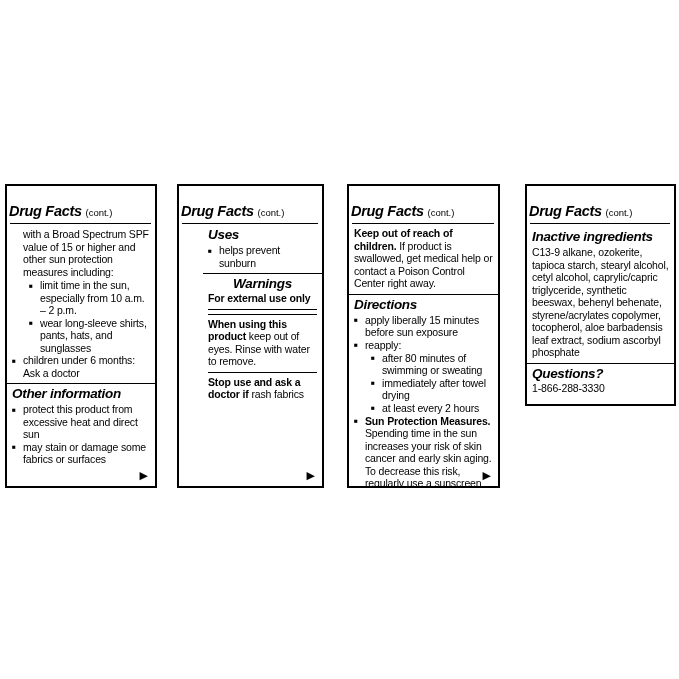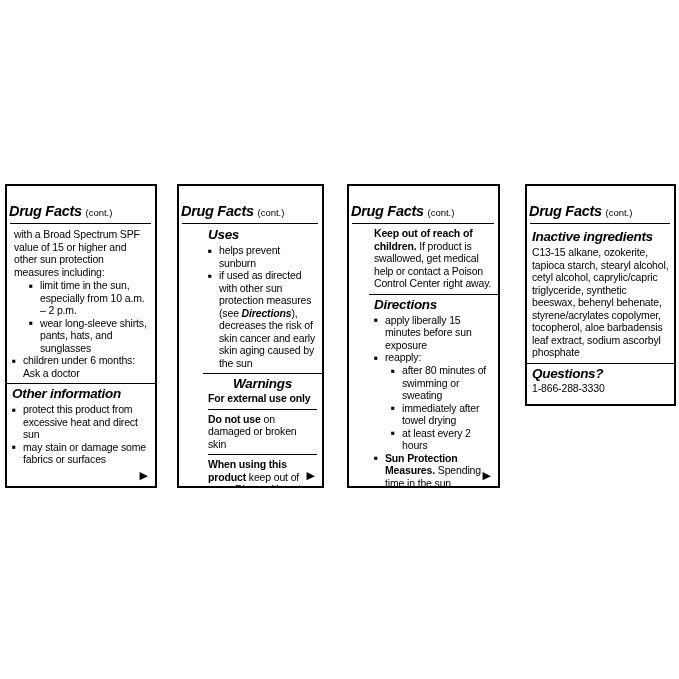--- a/index.html
+++ b/index.html
@@ -25,21 +25,21 @@
   .cont{font-size:9.5px;font-weight:normal;font-style:normal;letter-spacing:0;}
   .title-rule{border-bottom:1.6px solid #000;margin:2px 4px 3px 3px;}
   .heading{
     font-size:13.5px;font-weight:bold;font-style:italic;
     letter-spacing:-0.3px;line-height:16px;margin:1px 0 1px 0;
   }
   .txt{font-size:10.5px;line-height:12.5px;letter-spacing:-0.15px;}
   .b{font-weight:bold;}
   .bi{font-weight:bold;font-style:italic;}
   .para{margin:0 0 1px 0;}
-  .indent1{margin-left:2px;}
+  .indent1{margin-left:11px;}
   .li{display:flex;align-items:flex-start;justify-content:flex-end;}
   .li .bul{flex:none;width:11px;font-size:6.5px;line-height:12.5px;padding-top:0.5px;}
   .li .t{flex:1;}
   .nest{margin-left:17px;}
   .sec-rule{border-top:1.8px solid #000;margin:4px -5px 2px -5px;}
   .sub-rule{border-top:1.4px solid #000;margin:4px 0 3px 0;}
   .arrow{
     position:absolute;right:7px;bottom:5px;font-size:11px;line-height:11px;
   }
 </style>
@@ -85,44 +85,39 @@
     <span>Drug Facts</span>
     <span class="cont">(cont.)</span>
   </div>
   <div class="title-rule"></div>
   <div class="inner" style="padding-top:0;margin-left:24px;">
     <div class="heading">Uses</div>
     <div class="li txt">
       <span class="bul">■</span>
       <span class="t">helps prevent sunburn</span>
     </div>
-    <div class="li txt">
-      <span class="bul">■</span>
-      <span class="t"><span>if used as directed with other sun protection measures (see </span><span class="bi">Directions</span><span>), decreases the risk of skin cancer and early skin aging caused by the sun</span></span>
-    </div>
     <div class="sec-rule"></div>
     <div class="heading" style="margin-bottom:0;text-align:center;">Warnings</div>
     <div class="txt b">For external use only</div>
     <div class="sub-rule"></div>
-    <div class="txt para"><span class="b">Do not use</span><span> on damaged or broken skin</span></div>
     <div class="sub-rule"></div>
     <div class="txt para"><span class="b">When using this product</span><span> keep out of eyes. Rinse with water to remove.</span></div>
     <div class="sub-rule"></div>
     <div class="txt para"><span class="b">Stop use and ask a doctor if</span><span> rash fabrics</span></div>
   </div>
   <div class="arrow">▶</div>
 </div>
 
 <div class="panel" id="panel3">
   <div class="df-title">
     <span>Drug Facts</span>
     <span class="cont">(cont.)</span>
   </div>
   <div class="title-rule"></div>
-  <div class="inner" style="padding-top:0;margin-left:20px;">
+  <div class="inner" style="padding-top:0;">
     <div class="txt para"><span class="b">Keep out of reach of children.</span><span> If product is swallowed, get medical help or contact a Poison Control Center right away.</span></div>
     <div class="sec-rule"></div>
     <div class="heading">Directions</div>
     <div class="li txt">
       <span class="bul">■</span>
       <span class="t">apply liberally 15 minutes before sun exposure</span>
     </div>
     <div class="li txt">
       <span class="bul">■</span>
       <span class="t">reapply:</span>
@@ -148,18 +143,18 @@
 </div>
 
 <div class="panel" id="panel4">
   <div class="df-title">
     <span>Drug Facts</span>
     <span class="cont">(cont.)</span>
   </div>
   <div class="title-rule" style="border-bottom-width:1.8px;"></div>
   <div class="inner" style="padding-top:1px;">
     <div class="heading">Inactive ingredients</div>
-    <div class="txt para">C13-15 alkane, ozokerite, tapioca starch, stearyl alcohol, cetyl alcohol, caprylic/capric triglyceride, synthetic beeswax, behenyl behenate, styrene/acrylates copolymer, tocopherol, aloe barbadensis leaf extract, sodium ascorbyl phosphate</div>
+    <div class="txt para">C13-9 alkane, ozokerite, tapioca starch, stearyl alcohol, cetyl alcohol, caprylic/capric triglyceride, synthetic beeswax, behenyl behenate, styrene/acrylates copolymer, tocopherol, aloe barbadensis leaf extract, sodium ascorbyl phosphate</div>
     <div class="sec-rule"></div>
     <div class="heading" style="margin-bottom:0;">Questions?</div>
     <div class="txt">1-866-288-3330</div>
   </div>
 </div>
 
 </body></html>

